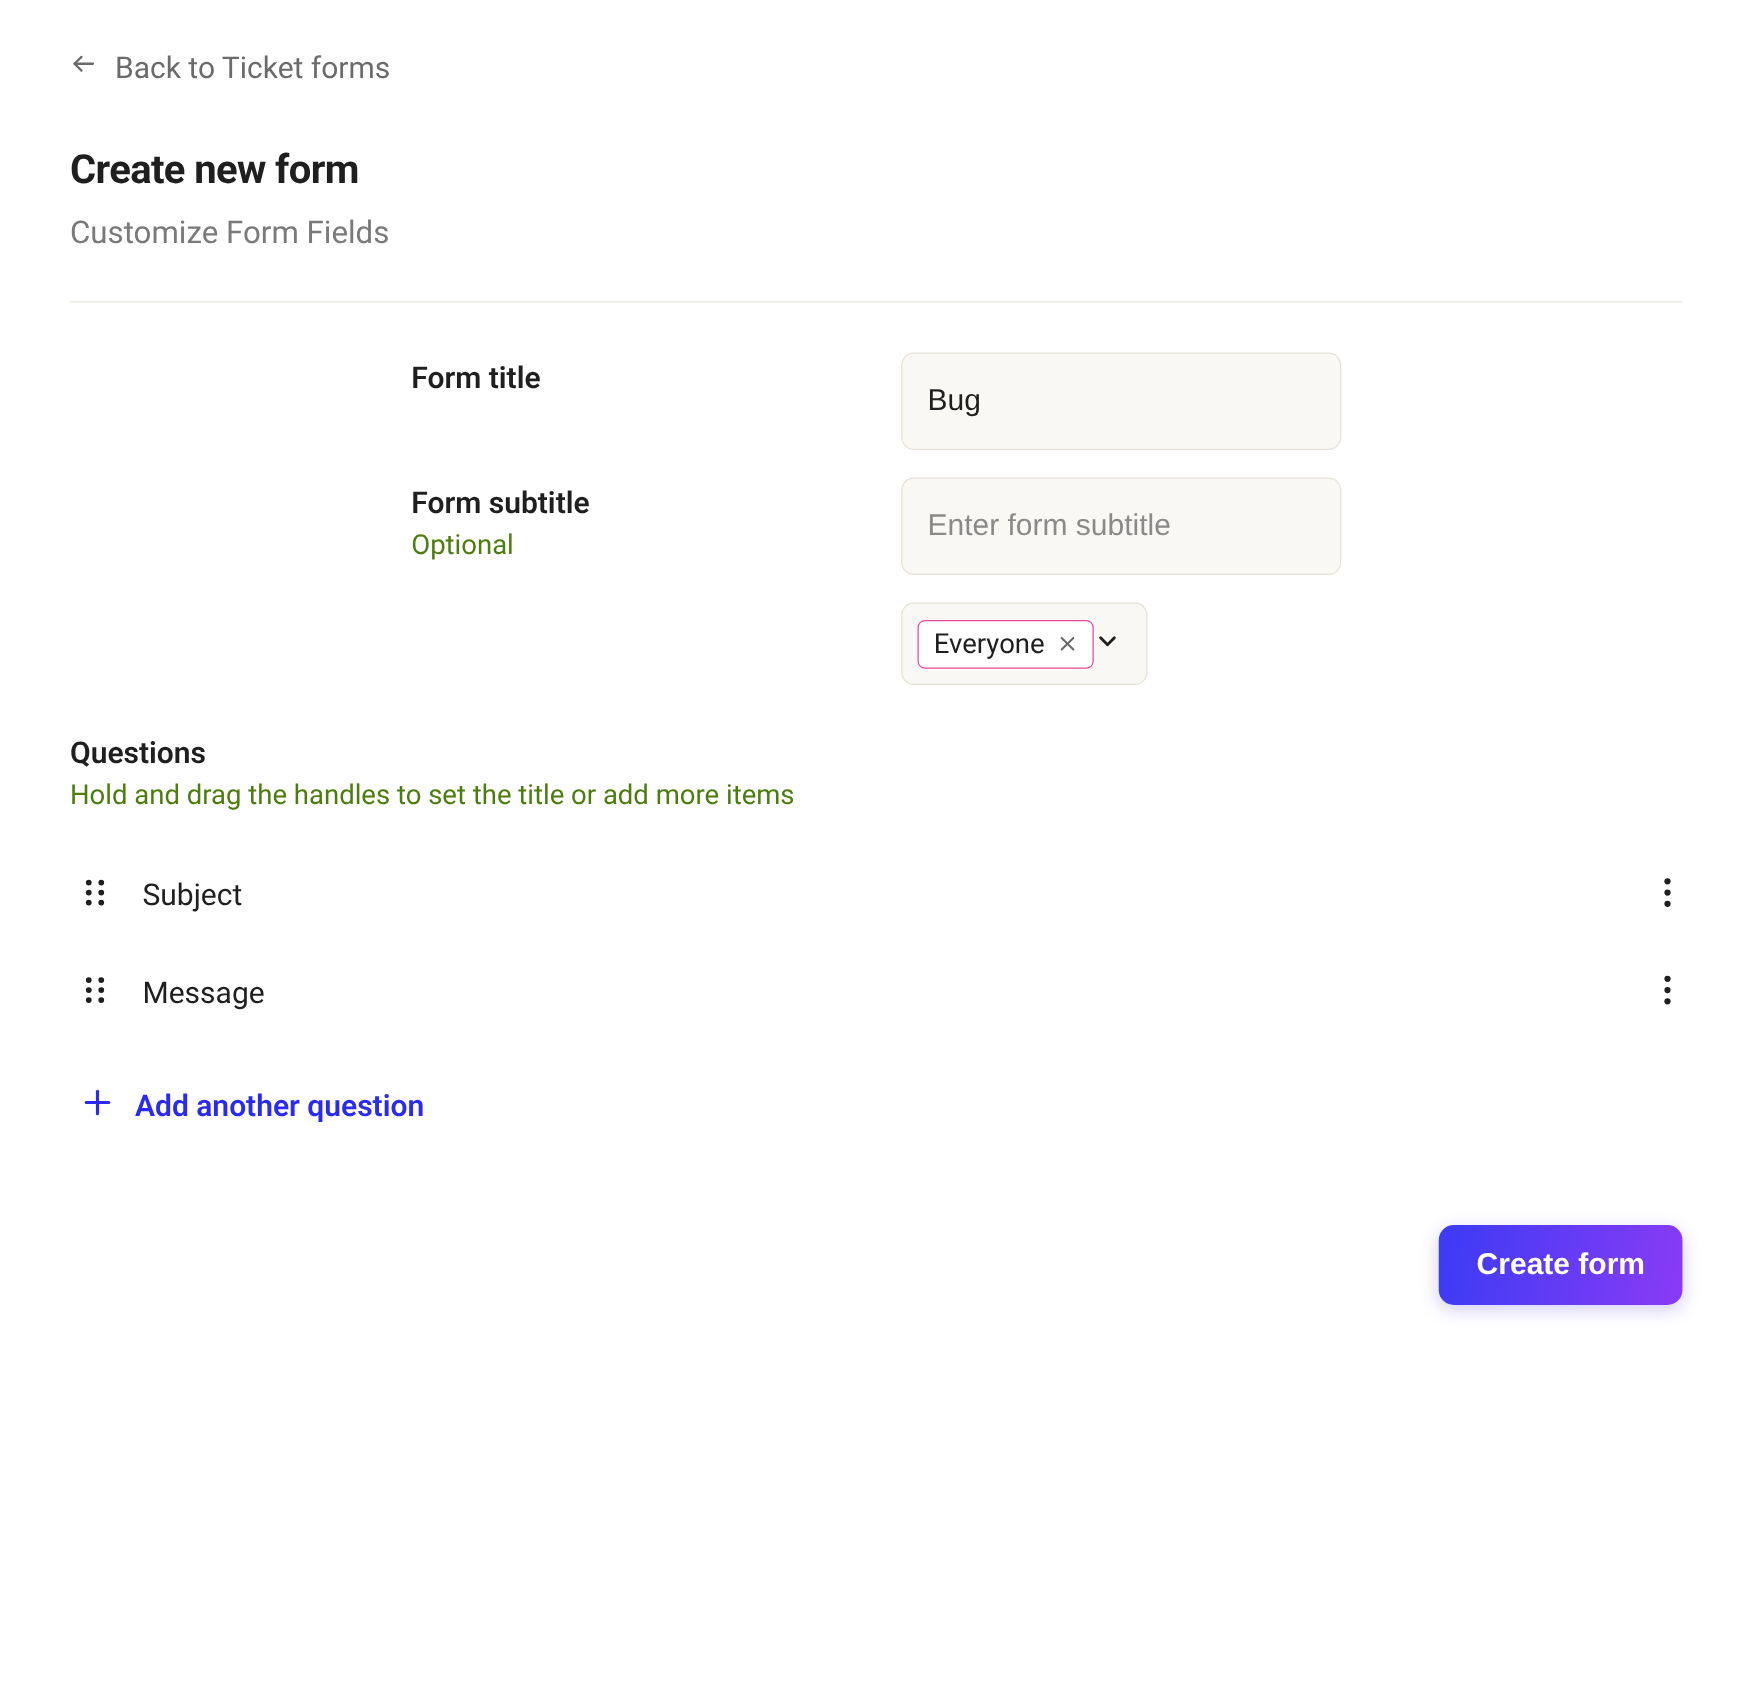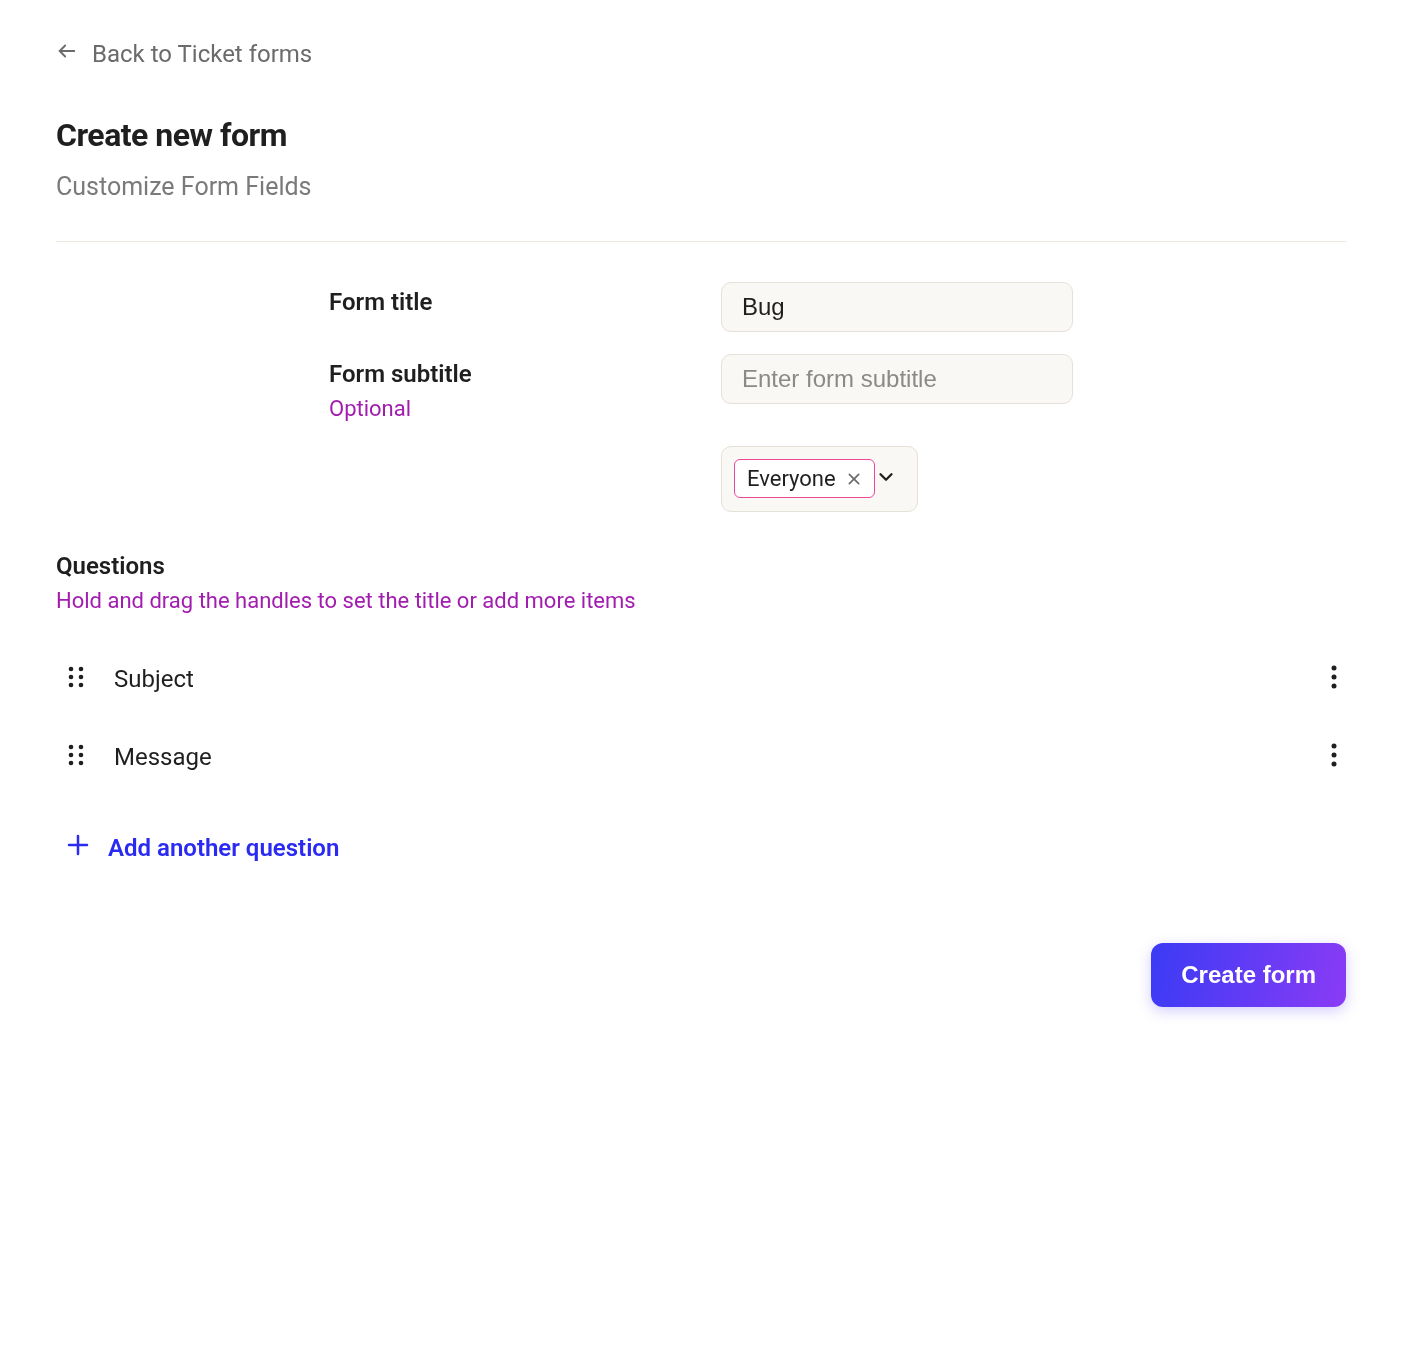--- a/index.html
+++ b/index.html
@@ -46,27 +46,27 @@
     }
     .field-label-block { padding-top: 6px; }
     .field-label {
       font-size: 24px;
       font-weight: 600;
       color: #1f1f1f;
       margin-bottom: 6px;
     }
     .field-help {
       font-size: 22px;
-      color: #a21caf;
+      color: #4d7c0f;
       line-height: 1.35;
       max-width: 580px;
     }
     .text-input {
       width: 100%;
-      height: 50px;
+      height: 78px;
       background: #faf8f4;
       border: 1px solid #e5e1d8;
       border-radius: 10px;
       padding: 0 20px;
       font-size: 24px;
       color: #1f1f1f;
       outline: none;
     }
     .text-input::placeholder { color: #8a8a8a; }
     .select-box {

